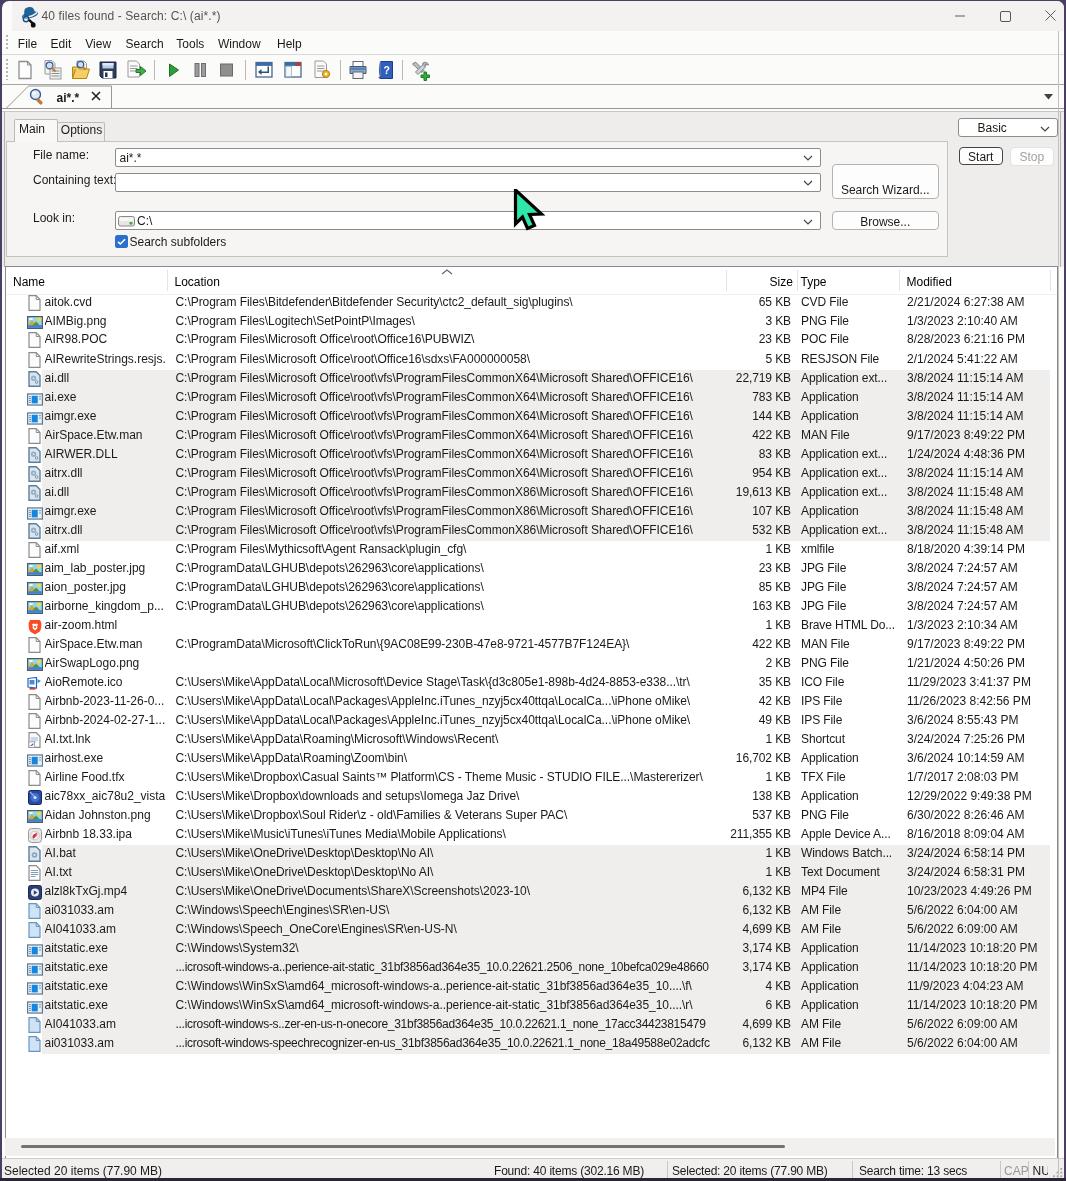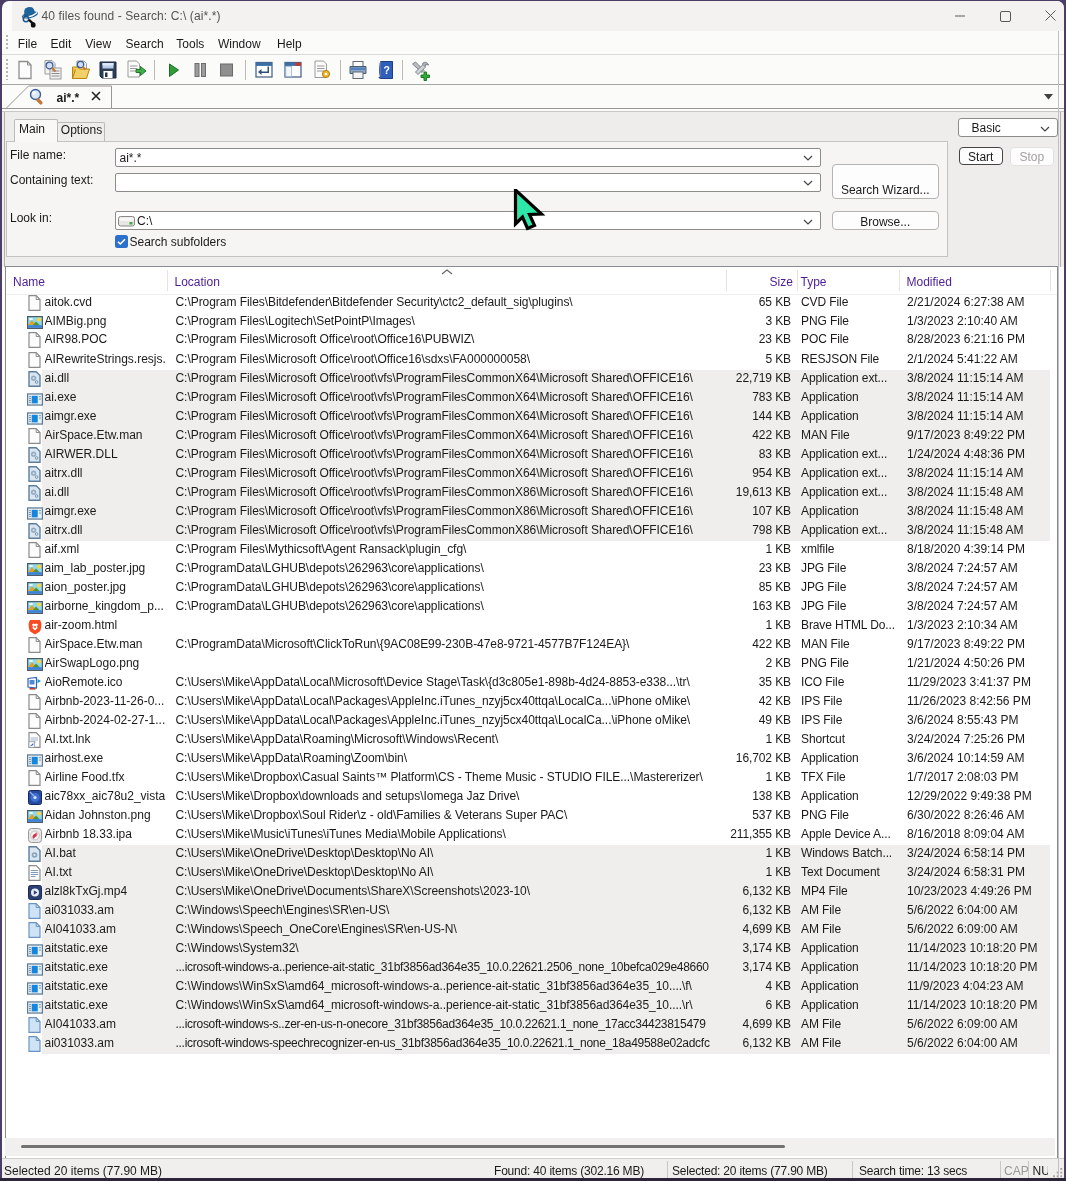--- a/index.html
+++ b/index.html
@@ -21,28 +21,28 @@
 .tbi{position:absolute;top:3.5px;}
 
 #tabrow{position:absolute;left:0;top:83.5px;width:100%;height:26px;background:#fbfbfa;}
 #tabrow-border{position:absolute;left:0;top:106.5px;width:100%;height:1px;background:#999693;}
 
 #formpanel{position:absolute;left:0;top:109.5px;width:100%;height:155px;background:#efedeb;border-top:1px solid #c9c7c5;}
 #tabpage{position:absolute;left:3.5px;top:29px;width:940.5px;height:114px;background:#f6f5f3;border:1px solid #c5c3c0;}
 .wtab{position:absolute;border:1px solid #bcbab7;border-bottom:none;border-radius:2px 2px 0 0;}
 #tab-main{left:11.8px;top:7.5px;width:42px;height:22px;background:#f9f8f7;z-index:3;}
 #tab-options{left:55.4px;top:10.5px;width:46px;height:18.5px;background:#eeedeb;}
-.flabel{position:absolute;left:8px;}
+.flabel{position:absolute;left:31px;}
 .combo{position:absolute;left:113px;width:703.5px;background:#fff;border:1px solid #8e8c89;border-radius:2px;}
 .cv{position:absolute;right:7px;}
 .btn{position:absolute;background:#fdfdfd;border:1px solid #b5b3b0;border-radius:4px;text-align:center;}
 
 #list{position:absolute;left:2.5px;top:265px;width:1051px;height:890.5px;background:#fff;border:1px solid #888c92;}
 .hsep{position:absolute;top:3px;width:1px;height:21px;background:#e4e3e2;}
-.hlabel{position:absolute;top:7.5px;color:#4c1d95;}
+.hlabel{position:absolute;top:7.5px;color:#000000;}
 #hdr-bottom{position:absolute;left:0;top:26.5px;width:100%;height:1px;background:#f0efee;}
 .selblock{position:absolute;left:36.5px;width:1008px;background:#efeeec;}
 .row{position:absolute;left:0;width:100%;height:19px;}
 .nm{position:absolute;left:39px;top:1.5px;max-width:121px;overflow:hidden;white-space:nowrap;}
 .lc{position:absolute;left:170px;top:1.5px;white-space:nowrap;letter-spacing:-0.05px;}
 .sz{position:absolute;left:660.5px;width:125px;top:1.5px;text-align:right;letter-spacing:-0.1px;}
 .tp{position:absolute;left:795.5px;top:1.5px;letter-spacing:-0.1px;}
 .md{position:absolute;left:901.5px;top:1.5px;letter-spacing:0px;}
 .fi{position:absolute;left:23.5px;top:1.5px;}
 
@@ -243,21 +243,21 @@
         </svg>
       </div>
     <svg class="abs" style="left:112.5px;top:123.5px" width="13" height="13" viewBox="0 0 13 13">
       <rect x="0" y="0" width="13" height="13" rx="2.5" fill="#2b70cc"></rect>
       <path d="M3 6.8 L5.3 9 L10 4.2" fill="none" stroke="#fff" stroke-width="1.6"></path>
     </svg>
     <span class="abs" style="left:127.5px;top:123px">Search subfolders</span>
     <div class="btn" style="left:829.5px;top:52.5px;width:105.5px;height:14.5px;padding-top:18px">Search Wizard...</div>
     <div class="btn" style="left:829.5px;top:99px;width:105.5px;height:14.5px;padding-top:3px">Browse...</div>
     <div class="abs" style="left:955.5px;top:6px;width:98.5px;height:17.5px;background:#fff;border:1px solid #8e8c89;border-radius:3px;">
-      <span class="abs" style="left:13px;top:2.5px">Basic</span>
+      <span class="abs" style="left:19px;top:2.5px">Basic</span>
       <svg class="cv" style="top:7px" width="10" height="6" viewBox="0 0 10 6">
           <path d="M1 1 L5 5 L9 1" fill="none" stroke="#454442" stroke-width="1.2"></path>
         </svg>
     </div>
     <div class="btn" style="left:957px;top:35px;width:41.5px;height:14.5px;border:1.5px solid #454442;border-radius:4px;padding-top:2px">Start</div>
     <div class="btn" style="left:1007.8px;top:35px;width:42px;height:15.5px;border-color:#e3e1df;color:#a3a1a0;padding-top:2px">Stop</div>
   </div>
 
   <div id="list">
     <div class="hsep" style="left:161.5px"></div>
@@ -452,21 +452,21 @@
 <div class="row" style="top:254.5px">
           <svg class="fi" style="left:22.5px" width="13" height="16" viewBox="0 0 13 16">
             <path d="M1 .7 H8.2 L12 4.5 V15.3 H1 Z" fill="#d9e6f2" stroke="#5f7e99" stroke-width="1.4"></path>
             <circle cx="5.6" cy="7.2" r="2.6" fill="#93acc1"></circle>
             <circle cx="5.6" cy="7.2" r="1" fill="#d9e6f2"></circle>
             <circle cx="8.6" cy="11" r="1.8" fill="#7d99b2"></circle>
             <circle cx="8.6" cy="11" r=".7" fill="#fff"></circle>
           </svg>
           <span class="nm">aitrx.dll</span>
           <span class="lc">C:\Program Files\Microsoft Office\root\vfs\ProgramFilesCommonX86\Microsoft Shared\OFFICE16\</span>
-          <span class="sz">798 KB</span>
+          <span class="sz">532 KB</span>
           <span class="tp">Application ext...</span>
           <span class="md">3/8/2024 11:15:48 AM</span>
         </div>
 <div class="row" style="top:273.5px">
           <svg class="fi" style="left:22.5px" width="13" height="16" viewBox="0 0 13 16">
             <path d="M1 .7 H8.2 L12 4.5 V15.3 H1 Z" fill="#fcfcfc" stroke="#8b8b8b" stroke-width="1.2"></path>
             <path d="M8.2 .7 L8.2 4.5 H12" fill="none" stroke="#8b8b8b" stroke-width="1"></path>
           </svg>
           <span class="nm">aif.xml</span>
           <span class="lc">C:\Program Files\Mythicsoft\Agent Ransack\plugin_cfg\</span>

